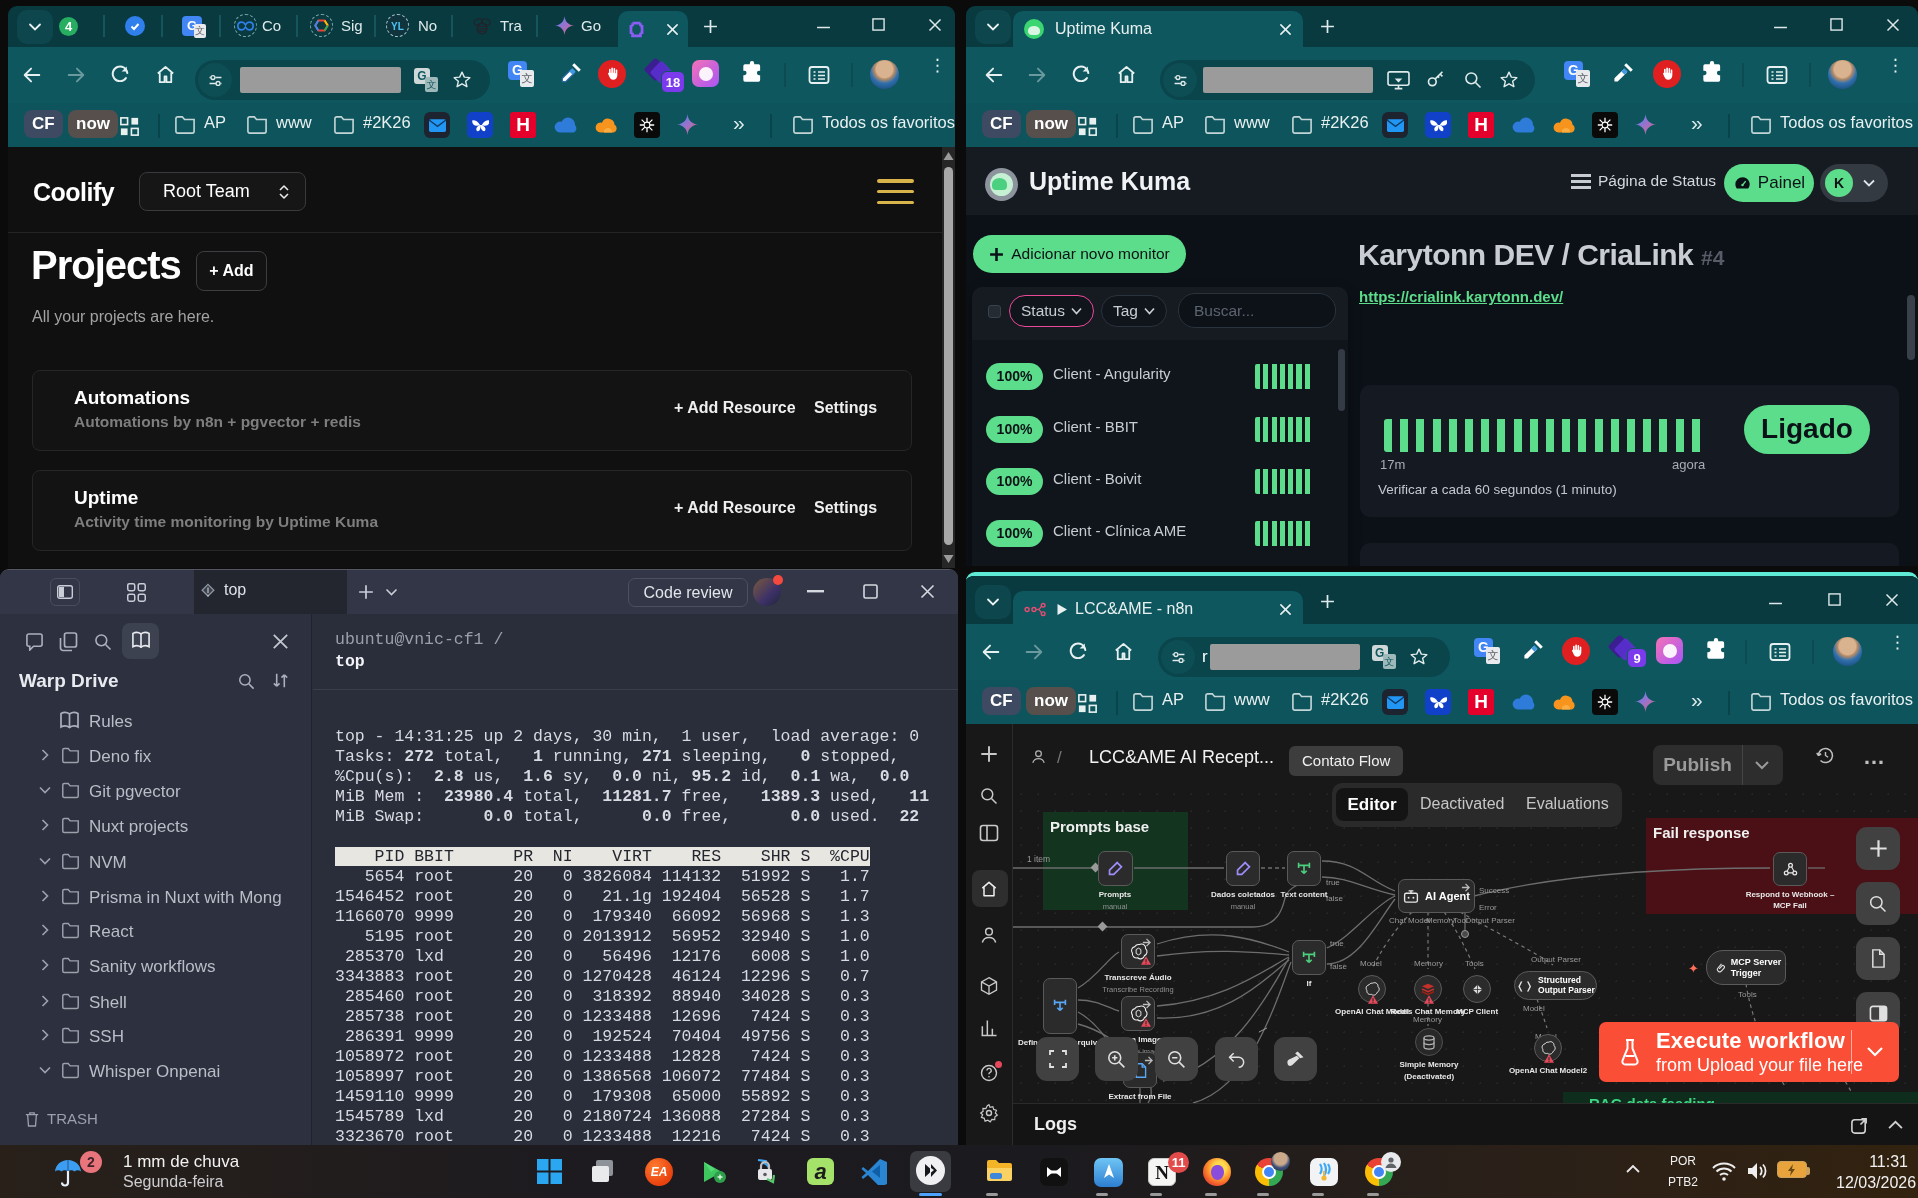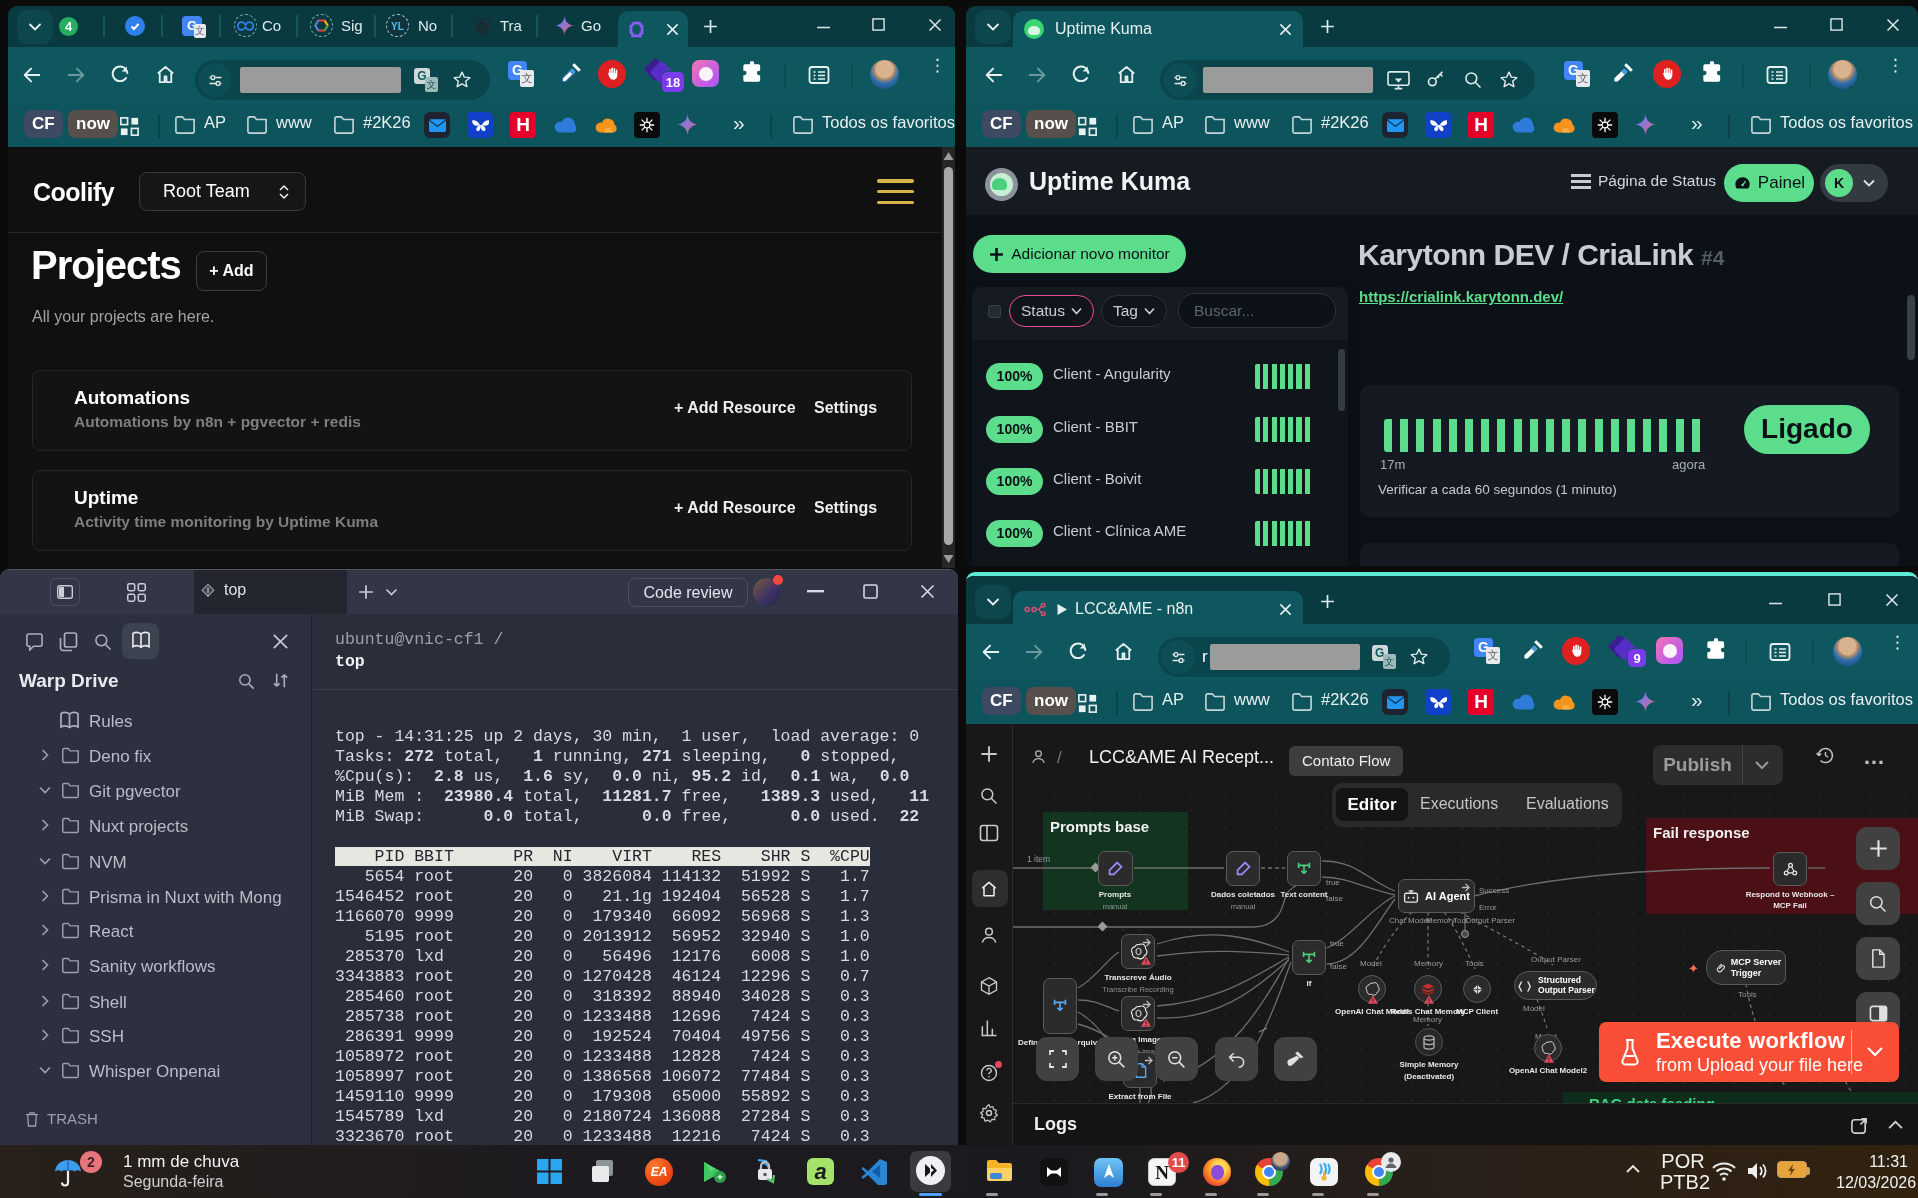--- a/index.html
+++ b/index.html
@@ -1305,21 +1305,21 @@
           </div>
           <svg class="abs" style="left:802px;top:21px;" width="21" height="21" viewBox="0 0 24 24">
               <path d="M4 12a8 8 0 1 1 2.3 5.7M4 12l-2-3M4 12l3-2" fill="none" stroke="#c0c0c0" stroke-width="1.8"></path>
               <path d="M12 8v4l3 2" fill="none" stroke="#c0c0c0" stroke-width="1.6"></path>
             </svg>
           <div class="abs" style="left:850px;top:20px;font-size:22px;font-weight:bold;color:#c0c0c0;letter-spacing:2px;">…</div>
         </div>
 
         <div class="abs" style="left:366px;top:59px;width:290px;height:44px;background:#2a2a2a;border-radius:10px;">
           <div class="abs" style="left:4px;top:5px;width:72px;height:33px;background:#141414;border-radius:8px;color:#fff;font-size:17px;font-weight:bold;text-align:center;line-height:33px;">Editor</div>
-          <div class="abs" style="left:88px;top:12px;font-size:16px;color:#c6c6c6;">Executions</div>
+          <div class="abs" style="left:88px;top:12px;font-size:16px;color:#c6c6c6;">Deactivated</div>
           <div class="abs" style="left:194px;top:12px;font-size:16px;color:#c6c6c6;">Evaluations</div>
         </div>
       </div>
     </div>
   </div>
 
   <div id="taskbar">
 
     <svg class="abs" style="left:52px;top:12px;" width="32" height="32" viewBox="0 0 32 32">
         <path d="M16 3C9 3 3.5 8 3 14.5c2-1.8 4.5-1.8 6.5 0 2-1.8 4.5-1.8 6.5 0 2-1.8 4.5-1.8 6.5 0 2-1.8 4.5-1.8 6.5 0C28.5 8 23 3 16 3z" fill="#3b9cf0"></path>
@@ -1420,21 +1420,21 @@
     <div class="rundot" style="position:absolute;left:1102px;top:48px;"></div>
     <div class="rundot" style="position:absolute;left:1156px;top:48px;"></div>
     <div class="rundot" style="position:absolute;left:1211px;top:48px;"></div>
     <div class="rundot" style="position:absolute;left:1263px;top:48px;"></div>
     <div class="rundot" style="position:absolute;left:1318px;top:48px;"></div>
     <div class="rundot" style="position:absolute;left:1373px;top:48px;"></div>
 
     <svg class="abs" style="left:1625px;top:19px;" width="16" height="10" viewBox="0 0 16 10">
         <path d="M2 8l6-6 6 6" stroke="#e8e8e8" stroke-width="1.8" fill="none"></path>
       </svg>
-    <div class="abs" style="left:1660px;top:6px;width:46px;text-align:center;font-size:20px;color:#f0f0f0;line-height:21px;">POR<br>PTB2</div>
+    <div class="abs" style="left:1660px;top:6px;width:46px;text-align:center;font-size:12px;color:#f0f0f0;line-height:21px;">POR<br>PTB2</div>
     <svg class="abs" style="left:1712px;top:17px;" width="24" height="19" viewBox="0 0 24 19">
         <path d="M1 6a16 16 0 0 1 22 0M4.5 9.5a11 11 0 0 1 15 0M8 13a6.5 6.5 0 0 1 8 0" stroke="#eee" stroke-width="2" fill="none"></path>
         <circle cx="12" cy="17" r="1.8" fill="#eee"></circle>
       </svg>
     <svg class="abs" style="left:1746px;top:16px;" width="24" height="20" viewBox="0 0 24 20">
         <path d="M2 7v6h4l5 5V2L6 7z" fill="#eee"></path>
         <path d="M14 6a5.5 5.5 0 0 1 0 8M17 3.5a9.5 9.5 0 0 1 0 13" stroke="#eee" stroke-width="1.8" fill="none"></path>
       </svg>
     <div class="abs" style="left:1777px;top:16px;width:30px;height:17px;border-radius:4px;background:#e8a33d;border:1px solid #caa05a;">
         <div style="position:absolute;right:-4px;top:4.5px;width:3px;height:8px;background:#caa05a;border-radius:0 2px 2px 0;"></div>

